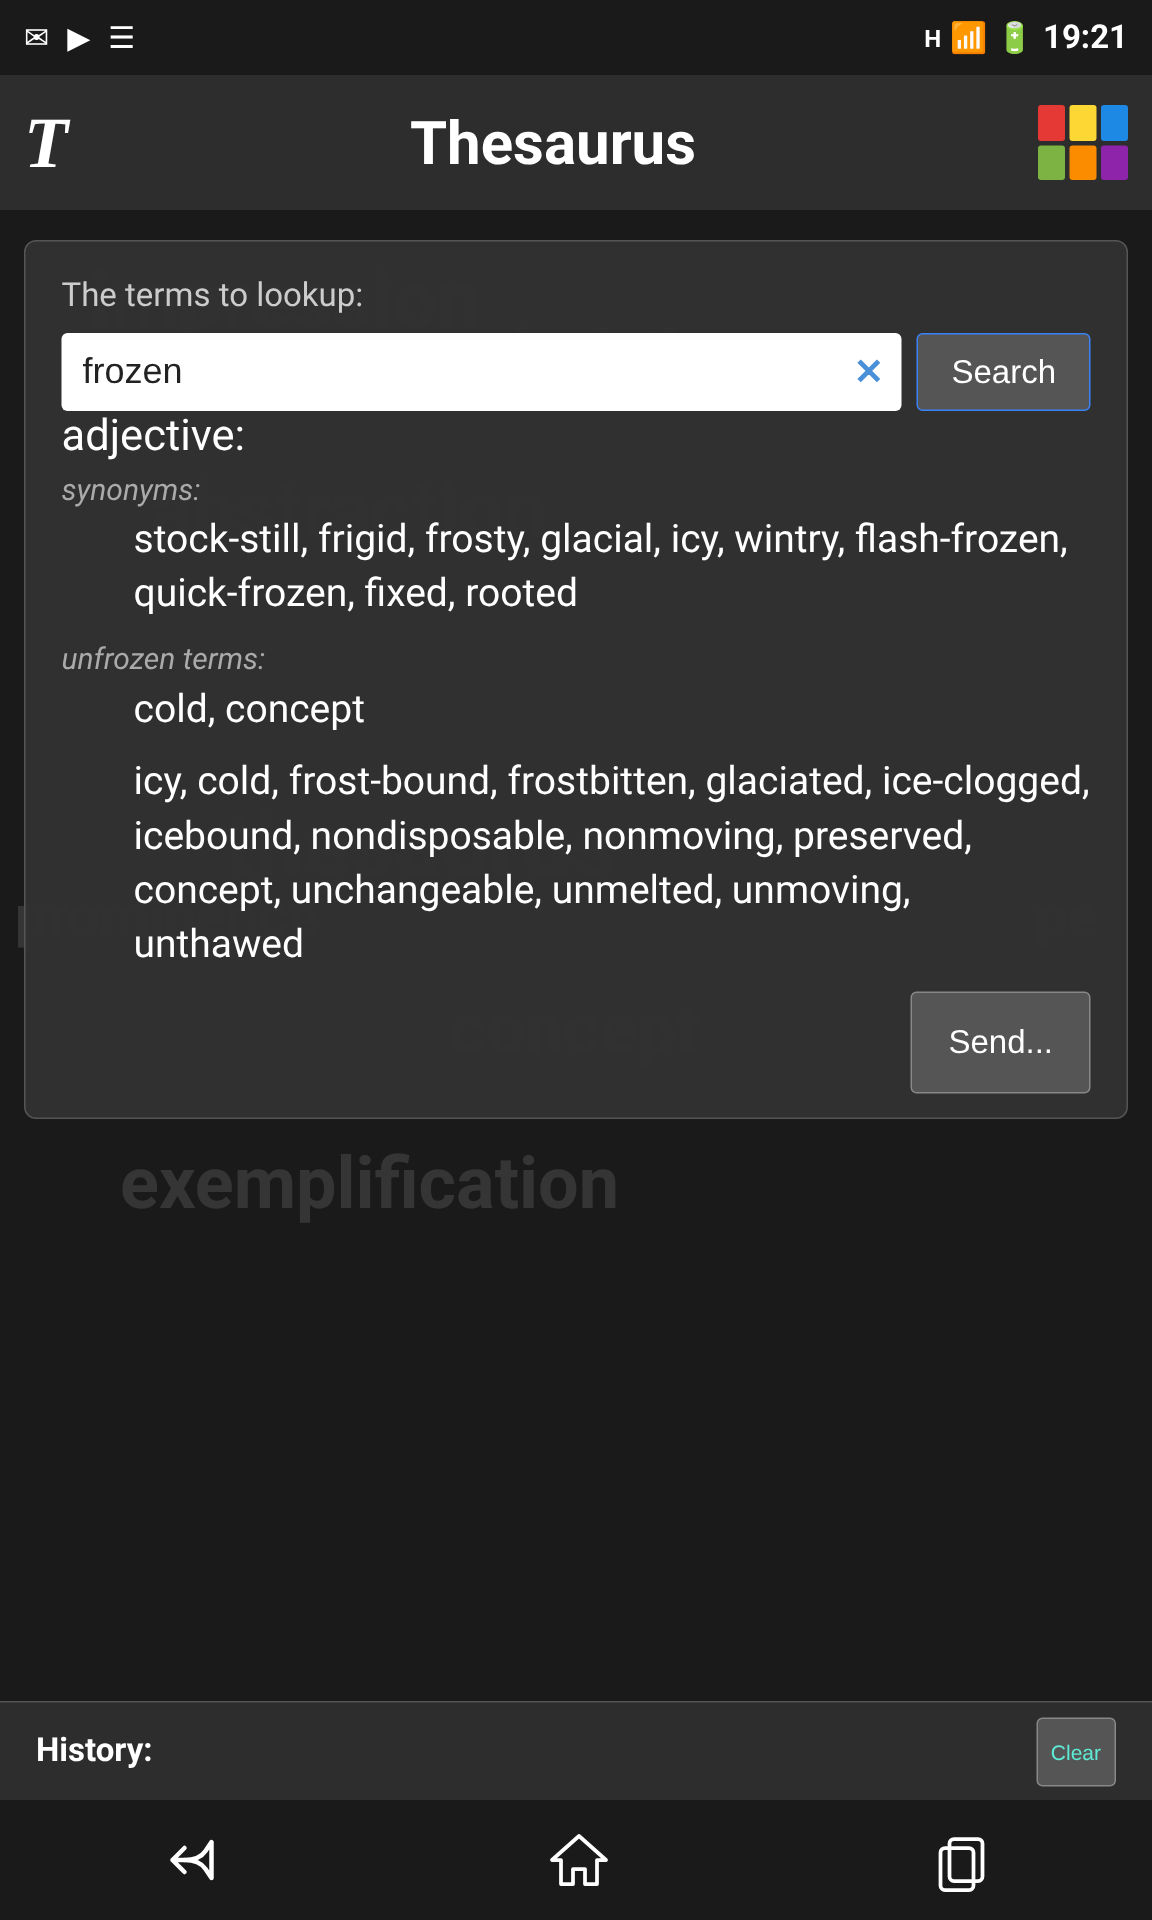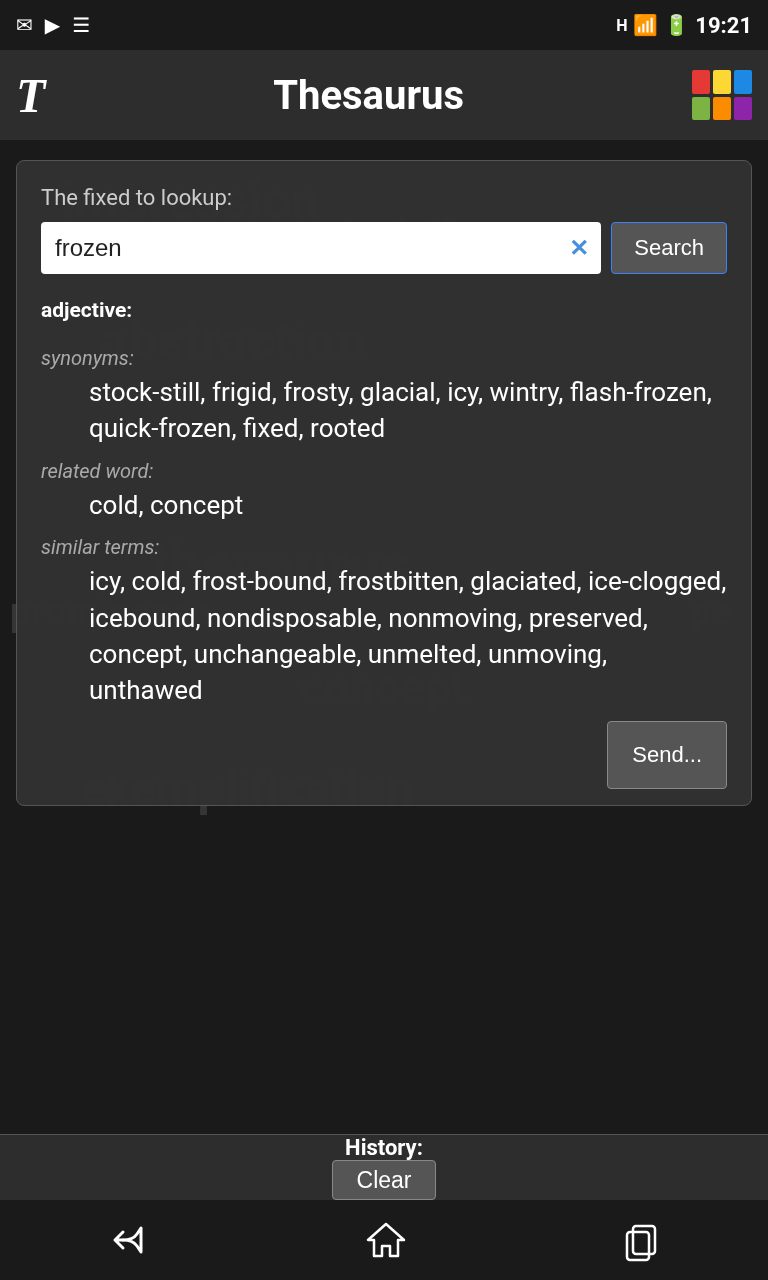--- a/index.html
+++ b/index.html
@@ -112,21 +112,20 @@
 
     .lookup-label {
       color: #ccc;
       font-size: 22px;
       margin-bottom: 12px;
     }
 
     .search-row {
       display: flex;
       gap: 10px;
-      margin-bottom: 24px;
     }
     .search-input-wrapper {
       flex: 1;
       position: relative;
     }
     .search-input {
       width: 100%;
       height: 52px;
       background: white;
       border: none;
@@ -153,23 +152,23 @@
       border: 1px solid #3b82f6;
       border-radius: 4px;
       color: white;
       font-size: 22px;
       cursor: pointer;
     }
 
     
     .pos-label {
       color: white;
-      font-size: 21px;
-      font-weight: bold;
-      margin-bottom: 24px;
+      font-size: 29px;
+      font-weight: normal;
+      margin-bottom: 6px;
     }
     .section-label {
       color: #aaa;
       font-size: 20px;
       font-style: italic;
       margin-bottom: 4px;
     }
     .section-content {
       color: white;
       font-size: 26px;
@@ -203,35 +202,34 @@
       left: 0;
       width: 100%;
       height: 66px;
       background: #2d2d2d;
       border-top: 1px solid #555;
       display: flex;
       align-items: center;
       justify-content: space-between;
       padding: 0 24px;
       z-index: 10;
-      flex-direction: column;
     }
     .history-label {
       color: white;
       font-size: 22px;
       font-weight: bold;
     }
     .clear-btn {
       height: 46px;
-      padding: 0 24px;
+      padding: 0 9px;
       background: #555;
       border: 1px solid #888;
       border-radius: 4px;
-      color: #ffffff;
-      font-size: 23px;
+      color: #5eead4;
+      font-size: 14px;
       cursor: pointer;
     }
 
     
     .bottom-nav {
       position: absolute;
       bottom: 0;
       left: 0;
       width: 100%;
       height: 80px;
@@ -296,40 +294,39 @@
   <span class="cloud-word" style="top:390px;left:150px;font-size:58px;">thesaurus</span>
   <span class="cloud-word" style="top:450px;left:10px;font-size:38px;">prominence</span>
   <span class="cloud-word" style="top:520px;left:300px;font-size:46px;">concept</span>
   <span class="cloud-word" style="top:620px;left:80px;font-size:48px;">exemplification</span>
   <span class="cloud-word" style="top:450px;left:690px;font-size:38px;">pe</span>
 </div>
 
 <div class="main-content">
   <div class="card">
 
-    <div class="lookup-label">The fixed to lookup:</div>
+    <div class="lookup-label">The terms to lookup:</div>
 
     <div class="search-row">
       <div class="search-input-wrapper">
         <input class="search-input" type="text" value="frozen" style="">
         <span class="clear-x">✕</span>
       </div>
       <button class="search-btn">Search</button>
     </div>
 
     <div class="pos-label">adjective:</div>
 
     <div class="section-label">synonyms:</div>
     <div class="section-content">stock-still, frigid, frosty, glacial, icy, wintry, flash-frozen, quick-frozen, fixed, rooted</div>
 
 
-    <div class="section-label">related word:</div>
+    <div class="section-label">unfrozen terms:</div>
     <div class="section-content">cold, concept</div>
 
-    <div class="section-label">similar terms:</div>
     <div class="section-content">icy, cold, frost-bound, frostbitten, glaciated, ice-clogged, icebound, nondisposable, nonmoving, preserved, concept, unchangeable, unmelted, unmoving, unthawed</div>
 
     <div class="send-row">
       <button class="send-btn">Send...</button>
     </div>
   </div>
 </div>
 
 <div class="history-bar">
   <span class="history-label">History:</span>

